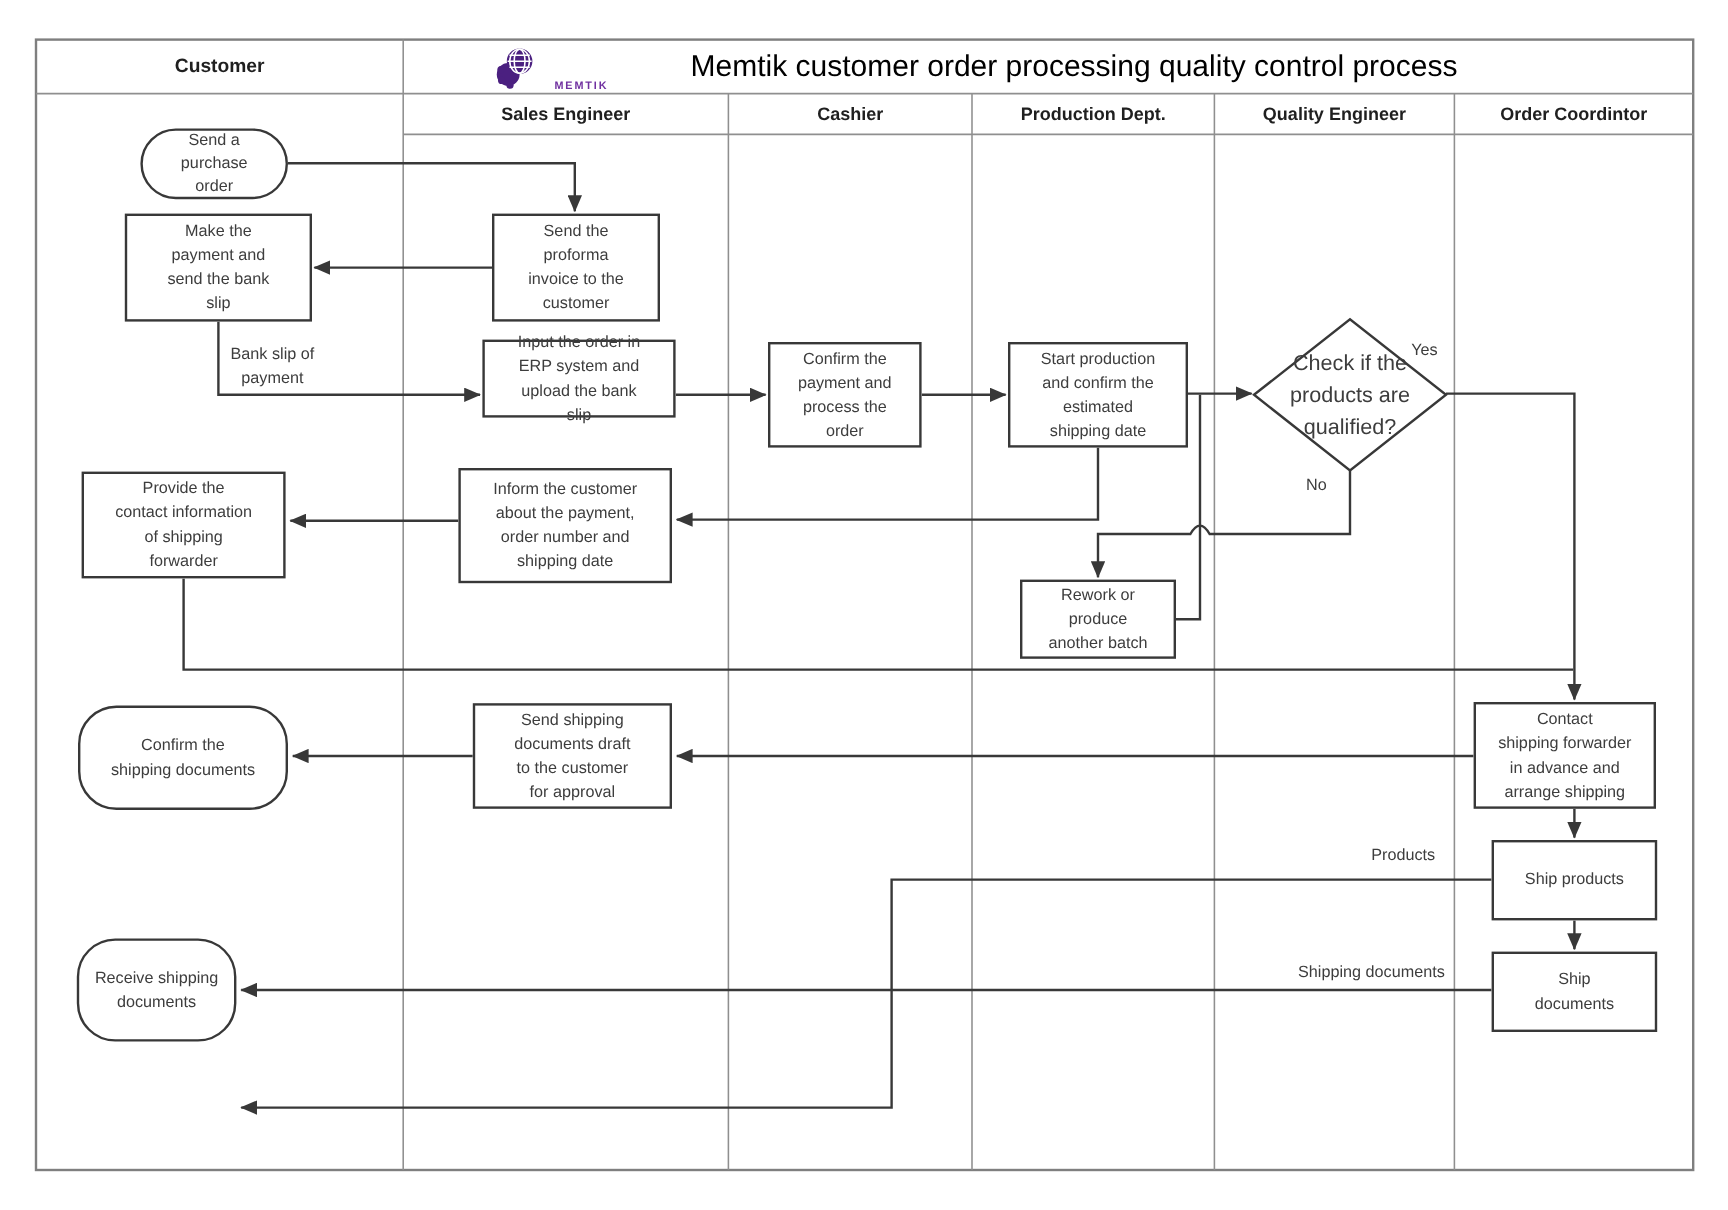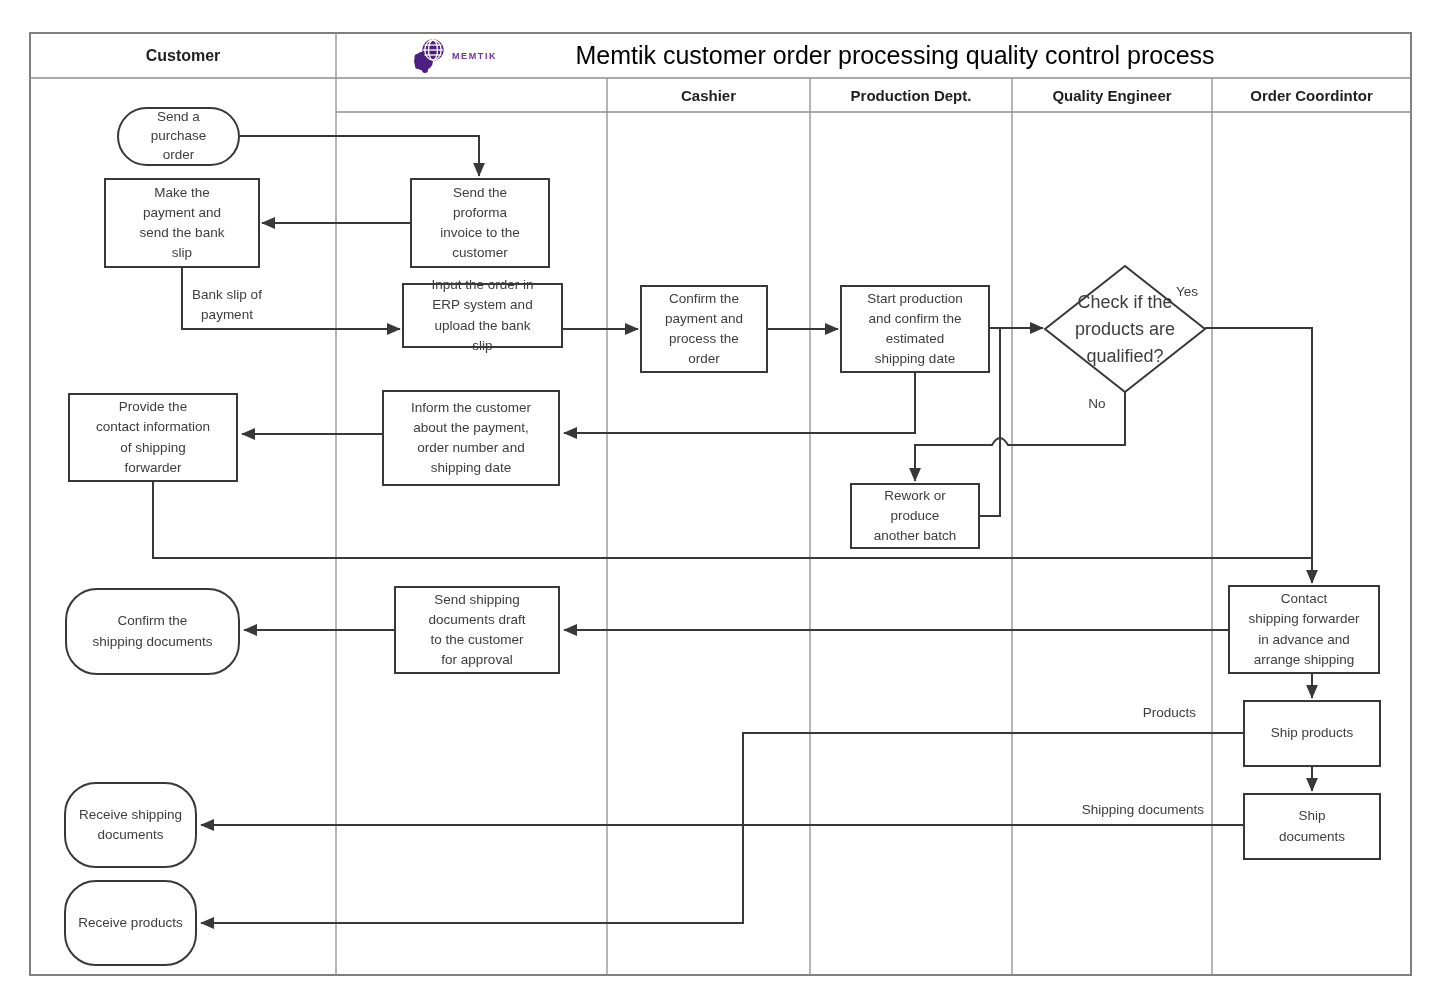--- a/index.html
+++ b/index.html
@@ -39,21 +39,21 @@
     position:absolute;z-index:4;color:var(--node-text,#3d3d3d);font-size:18px;
     line-height:1.5;text-align:center;display:flex;align-items:center;justify-content:center;
     white-space:pre-line;
   }
   #title-text{
     position:absolute;z-index:3;left:540px;top:33px;width:710px;height:45px;
     display:flex;align-items:center;justify-content:center;
     font-size:25px;color:#000;
   }
   #brand{
-    position:absolute;z-index:3;left:410px;top:35px;height:41px;display:flex;align-items:center;gap:4px;
+    position:absolute;z-index:3;left:410px;top:35px;height:41px;display:flex;align-items:flex-end;gap:14px;
   }
   #brand-text{
     font-size:9px;font-weight:bold;letter-spacing:1.6px;color:var(--brand-text-purple,#7030a0);
   }
 </style>
 </head>
 <body>
 
 <div id="canvas">
 
@@ -121,20 +121,23 @@
         <line x1="14.5" y1="18" x2="31.5" y2="18"></line>
       </g>
     </svg>
     <span id="brand-text">MEMTIK</span>
   </div>
 
   <div id="title-text">
     <span>Memtik customer order processing quality control process</span>
   </div>
 
+  <div class="hdr" style="left:336px;top:78px;width:271px;height:34px;">
+    <span>Sales Engineer</span>
+  </div>
   <div class="hdr" style="left:607px;top:78px;width:203px;height:34px;">
     <span>Cashier</span>
   </div>
   <div class="hdr" style="left:810px;top:78px;width:202px;height:34px;">
     <span>Production Dept.</span>
   </div>
   <div class="hdr" style="left:1012px;top:78px;width:200px;height:34px;">
     <span>Quality Engineer</span>
   </div>
   <div class="hdr" style="left:1212px;top:78px;width:199px;height:34px;">
@@ -202,21 +205,20 @@
 arrange shipping</div>
 
   <div class="node" style="left:1243px;top:700px;width:138px;height:67px;">Ship products</div>
 
   <div class="node" style="left:1243px;top:793px;width:138px;height:67px;">Ship
 documents</div>
 
   <div class="node stadium" style="left:64px;top:782px;width:133px;height:86px;">Receive shipping
 documents</div>
 
-  <div class="node stadium" style="left:64px;top:880px;width:133px;height:86px;">Receive products</div>
 
   <div class="freefloat" style="left:168px;top:285px;width:118px;">Bank slip of
 payment</div>
 
   <div class="freefloat" style="left:1162px;top:282px;width:50px;">Yes</div>
 
   <div class="freefloat" style="left:1072px;top:394px;width:50px;">No</div>
 
   <div class="freefloat" style="left:1076px;top:703px;width:120px;text-align:right;">Products</div>
 

